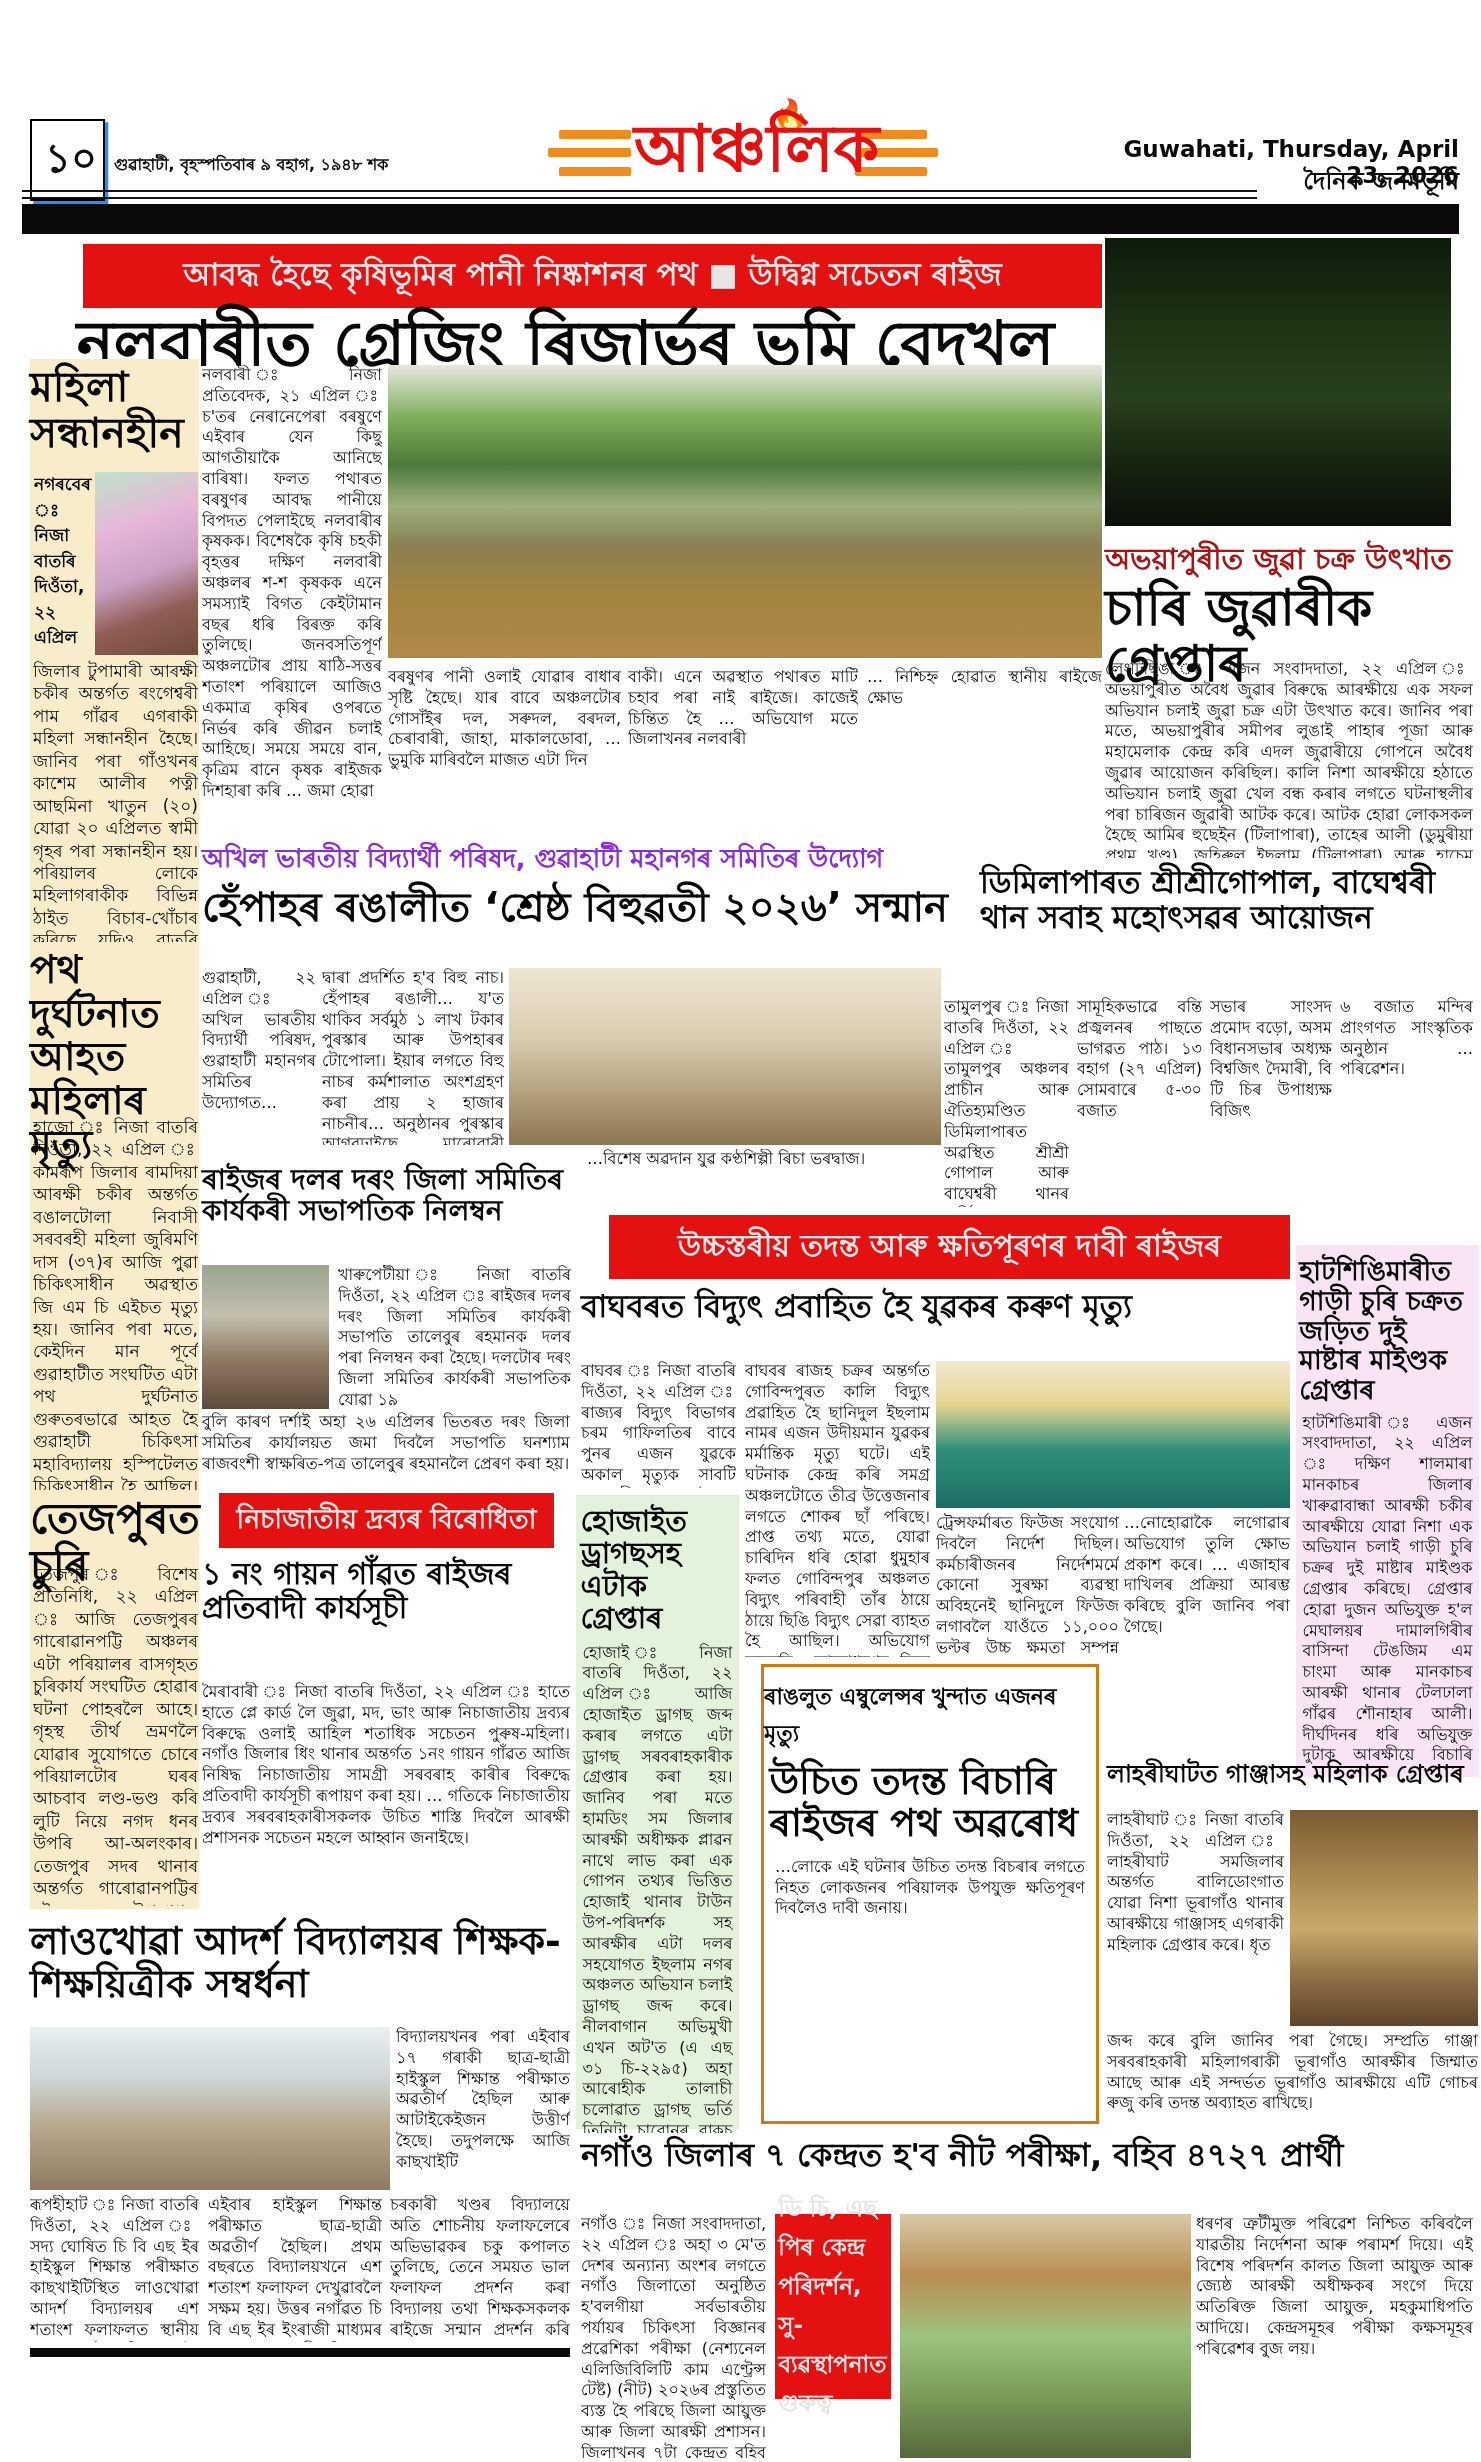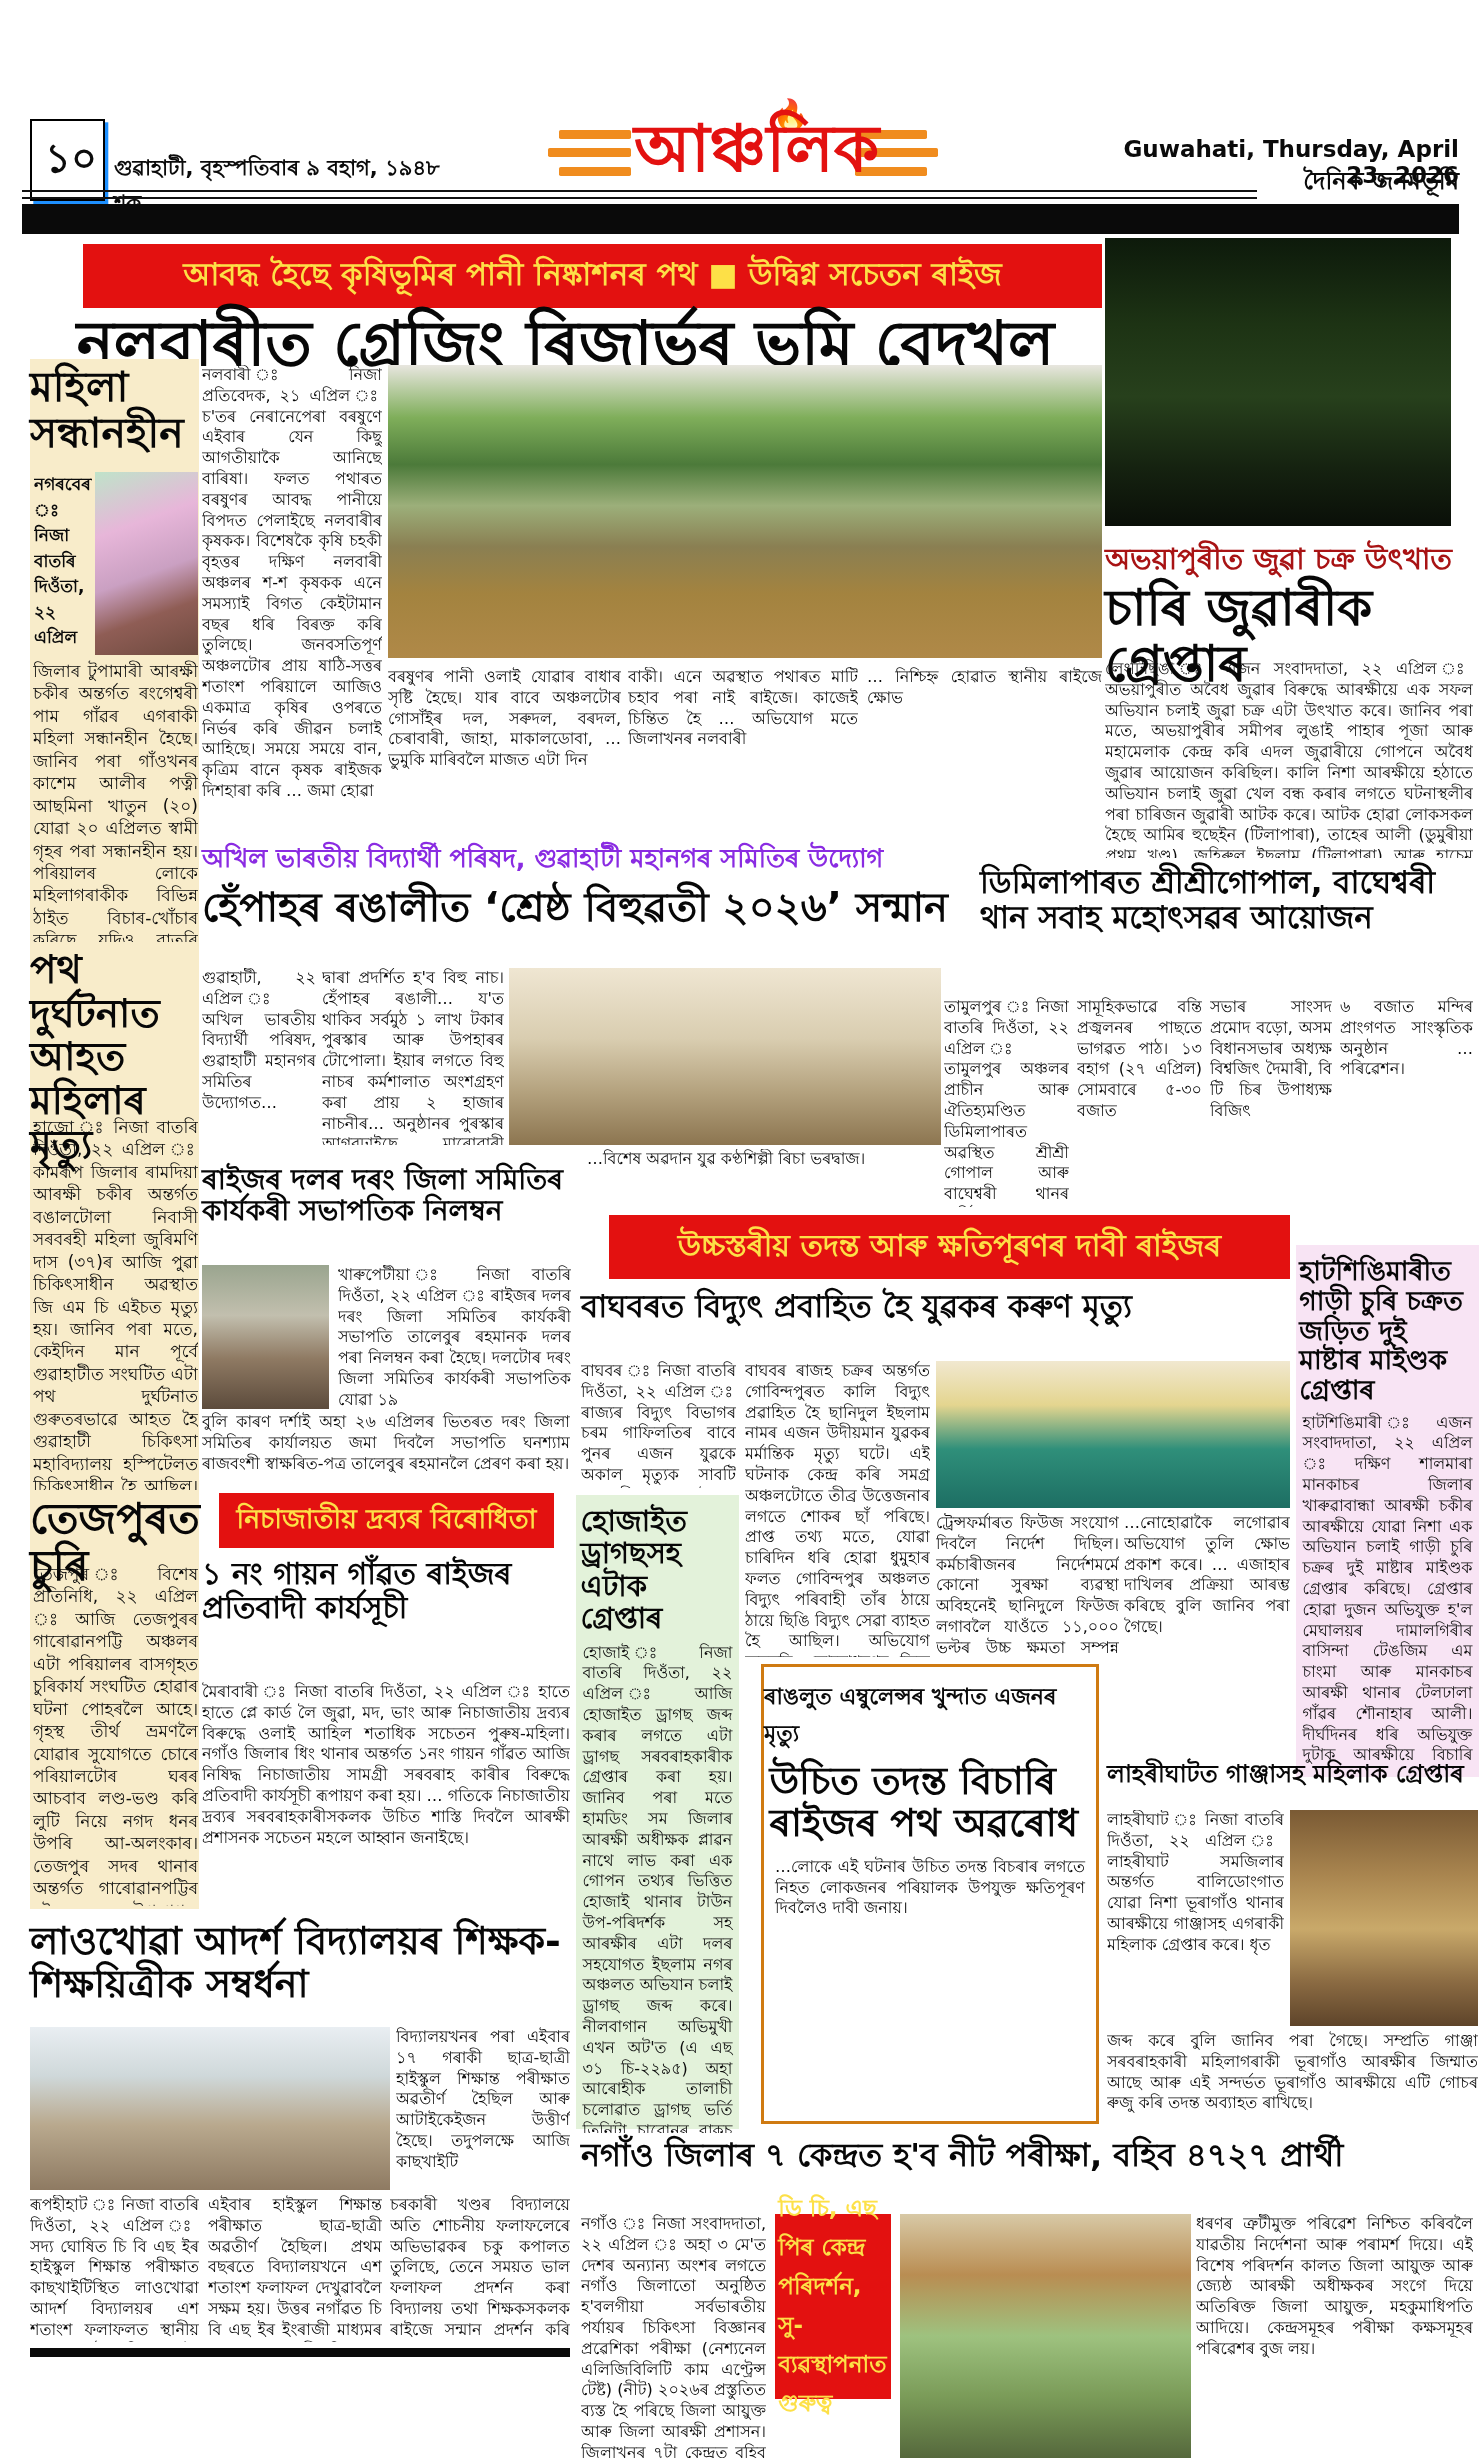--- a/index.html
+++ b/index.html
@@ -5,21 +5,21 @@
   html,body{margin:0;padding:0;background:#ffffff;}
   #page{position:relative;width:1481px;height:2462px;background:#ffffff;overflow:hidden;
         font-family:"DejaVu Sans",sans-serif;color:#0b0b0b;}
   .abs{position:absolute;}
   .just{text-align:justify;text-justify:inter-word;overflow:hidden;}
   .ctr{text-align:left;}
   .body-sm{font-size:16px;line-height:1.30;}
   .body-md{font-size:17px;line-height:1.32;}
   .bold{font-weight:bold;}
   .headline{font-weight:bold;color:#070707;line-height:1.12;}
-  .red-banner{background:#e31110;color:#fde047;font-weight:bold;display:flex;align-items:center;justify-content:center;}
+  .red-banner{background:#e31110;color:#e5e5e5;font-weight:bold;display:flex;align-items:center;justify-content:center;}
   .cream{background:#f8ecca;}
   .greenbox{background:#e3f2da;}
   .pinkbox{background:#f8e4f4;}
   .orangebox{background:#ffffff;border:3.9px solid #cf7a12;}
   .photo{background:#c8c2b4;}
   .rule-thin{background:#111;height:1.7px;}
   .rule-thick{background:#0a0a0a;}
   .masthead-bar{background:#f08c1e;height:8.9px;border-radius:1.7px;}
   .kicker-red{color:#a81314;font-weight:bold;}
   .kicker-purple{color:#8a2be2;font-weight:bold;}
@@ -28,21 +28,21 @@
 </style>
 </head>
 <body>
 
 <div id="page">
 
   <div class="abs pgnum" style="left:30px;top:119px;width:64px;height:78px;font-size:40px;">
     <span>১০</span>
   </div>
 
-  <div class="abs" style="left:114px;top:152px;width:343px;font-size:21px;font-weight:bold;">গুৱাহাটী, বৃহস্পতিবাৰ ৯ বহাগ, ১৯৪৮ শক</div>
+  <div class="abs" style="left:114px;top:152px;width:343px;font-size:16px;font-weight:bold;">গুৱাহাটী, বৃহস্পতিবাৰ ৯ বহাগ, ১৯৪৮ শক</div>
 
   <div class="abs flame" style="left:772px;top:97px;font-size:30px;">🔥</div>
   <div class="abs masthead-bar" style="left:559px;top:130px;width:72px;"></div>
   <div class="abs masthead-bar" style="left:548px;top:148px;width:83px;"></div>
   <div class="abs masthead-bar" style="left:559px;top:167px;width:72px;"></div>
   <div class="abs masthead-bar" style="left:855px;top:130px;width:72px;"></div>
   <div class="abs masthead-bar" style="left:855px;top:148px;width:83px;"></div>
   <div class="abs masthead-bar" style="left:855px;top:167px;width:72px;"></div>
   <div class="abs ctr" style="left:634px;top:116px;width:221px;font-size:65px;font-weight:bold;color:#e31110;line-height:1;">আঞ্চলিক</div>
 

